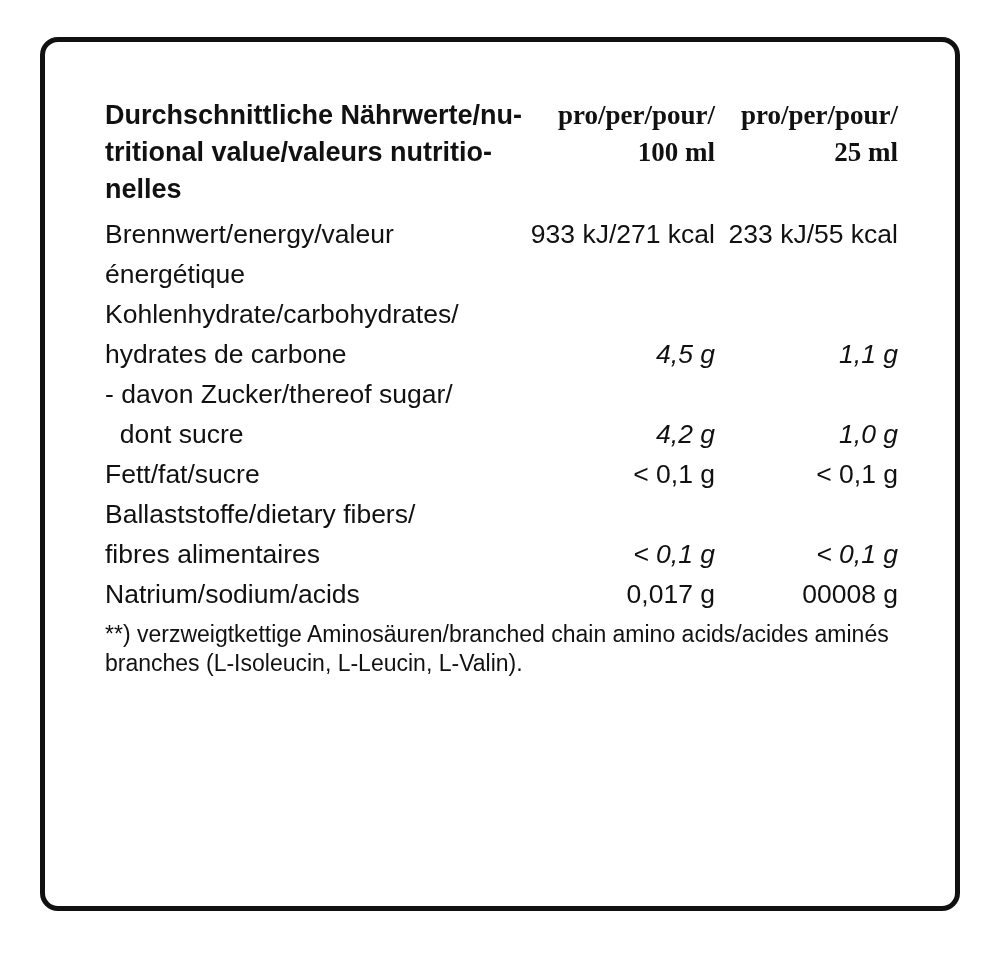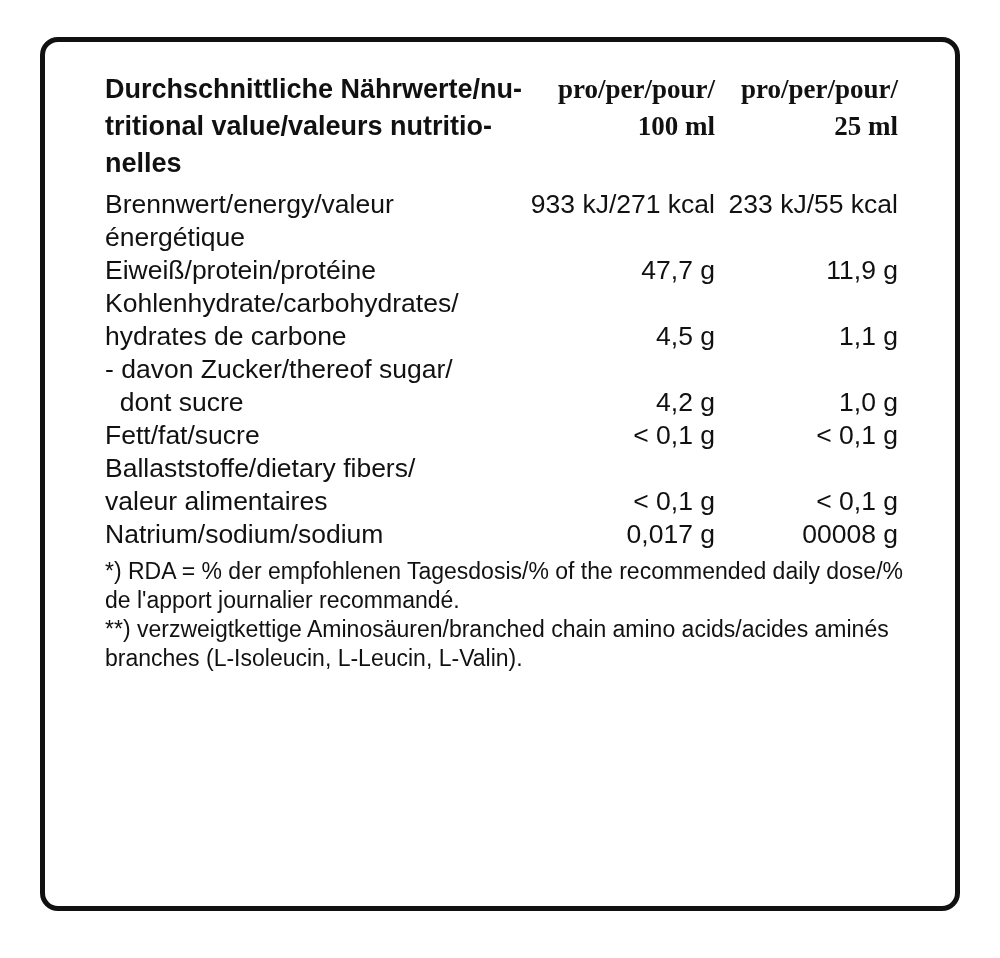--- a/index.html
+++ b/index.html
@@ -10,21 +10,21 @@
     color: var(--text, #111111);
     position: relative;
   }
   .frame {
     position: absolute;
     left: 40px; top: 37px;
     width: 920px; height: 874px;
     border: 5px solid var(--border, #111111);
     border-radius: 18px;
     background: var(--bg, #ffffff);
-    padding: 29px 0 0 60px;
+    padding: 55px 0 0 60px;
     overflow: hidden;
   }
   table.nutrition-table {
     border-collapse: collapse;
     table-layout: fixed;
     width: 793px;
   }
   col.c1 { width: 420px; }
   col.c2 { width: 190px; }
   col.c3 { width: 183px; }
@@ -37,28 +37,28 @@
   thead th {
     font-weight: bold;
     font-size: 27px;
     line-height: 37px;
     white-space: pre-line;
     padding-bottom: 6px;
   }
   thead th.value { text-align: right; font-family: Liberation Serif, serif; }
   tbody td {
     font-size: 26.5px;
-    line-height: 33px;
+    line-height: 40px;
   }
   td.label { white-space: pre-wrap; }
   td.value {
     text-align: right;
     white-space: nowrap;
   }
-  tr.valign-bottom td.value { vertical-align: bottom; }
+  tr.valign-bottom td.value { vertical-align: bottom; font-style: italic; }
   .footnotes {
     margin-top: 6px;
     width: 850px;
     font-size: 23px;
     line-height: 29px;
   }
   .footnotes p { white-space: pre-line; }
 </style>
 </head>
 <body>
@@ -82,56 +82,49 @@
 25 ml</th>
       </tr>
     </thead>
     <tbody>
         <tr class="valign-top">
     <td class="label">Brennwert/energy/valeur
 énergétique</td>
     <td class="value">933 kJ/271 kcal</td>
     <td class="value">233 kJ/55 kcal</td>
   </tr>
-        <tr class="valign-top">
-    <td class="label">Eiweiß/protein/protéine</td>
-    <td class="value">47,7 g</td>
-    <td class="value">11,9 g</td>
-  </tr>
         <tr class="valign-bottom">
     <td class="label">Kohlenhydrate/carbohydrates/
 hydrates de carbone</td>
     <td class="value">4,5 g</td>
     <td class="value">1,1 g</td>
   </tr>
         <tr class="valign-bottom">
     <td class="label">- davon Zucker/thereof sugar/
   dont sucre</td>
     <td class="value">4,2 g</td>
     <td class="value">1,0 g</td>
   </tr>
         <tr class="valign-top">
     <td class="label">Fett/fat/sucre</td>
     <td class="value">&lt; 0,1 g</td>
     <td class="value">&lt; 0,1 g</td>
   </tr>
         <tr class="valign-bottom">
     <td class="label">Ballaststoffe/dietary fibers/
-valeur alimentaires</td>
+fibres alimentaires</td>
     <td class="value">&lt; 0,1 g</td>
     <td class="value">&lt; 0,1 g</td>
   </tr>
         <tr class="valign-top">
-    <td class="label">Natrium/sodium/sodium</td>
+    <td class="label">Natrium/sodium/acids</td>
     <td class="value">0,017 g</td>
     <td class="value">00008 g</td>
   </tr>
       </tbody>
   </table>
 
   <div class="footnotes">
-    <p>*) RDA = % der empfohlenen Tagesdosis/% of the recommended daily dose/%
-de l'apport journalier recommandé.</p>
     <p>**) verzweigtkettige Aminosäuren/branched chain amino acids/acides aminés
 branches (L-Isoleucin, L-Leucin, L-Valin).</p>
   </div>
 
 </div>
 
 </body></html>

